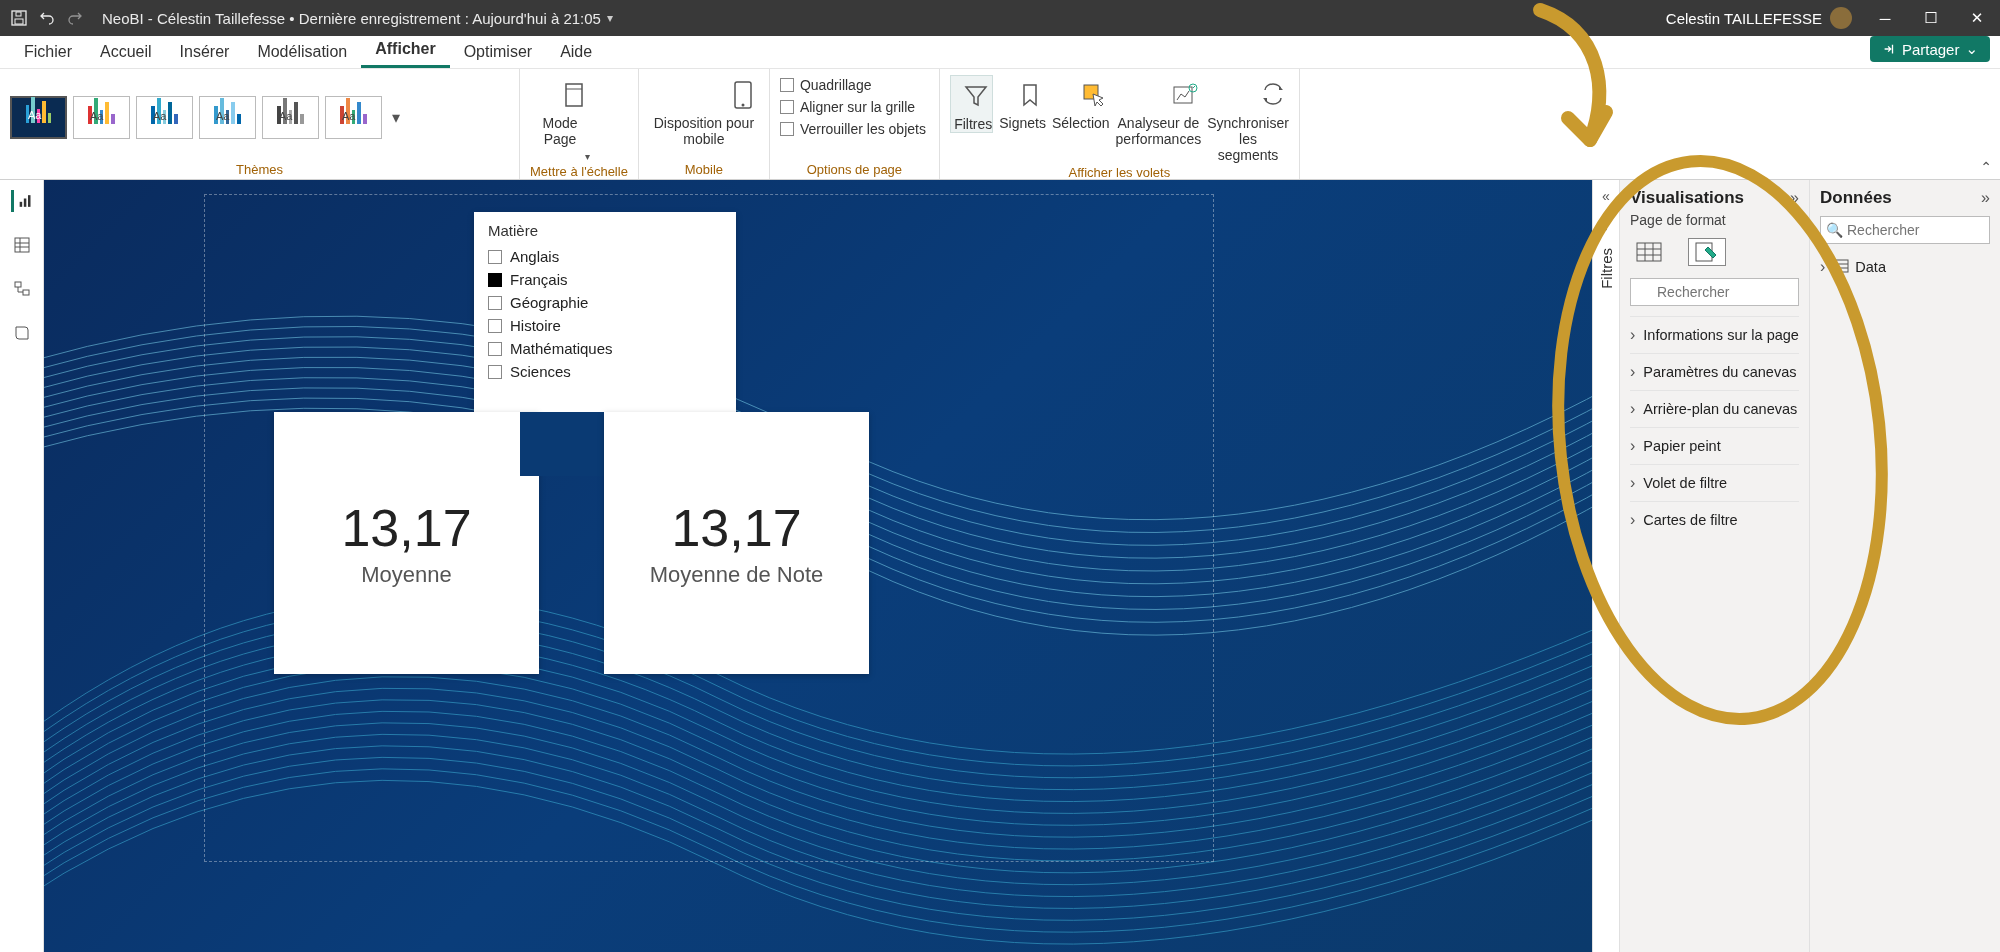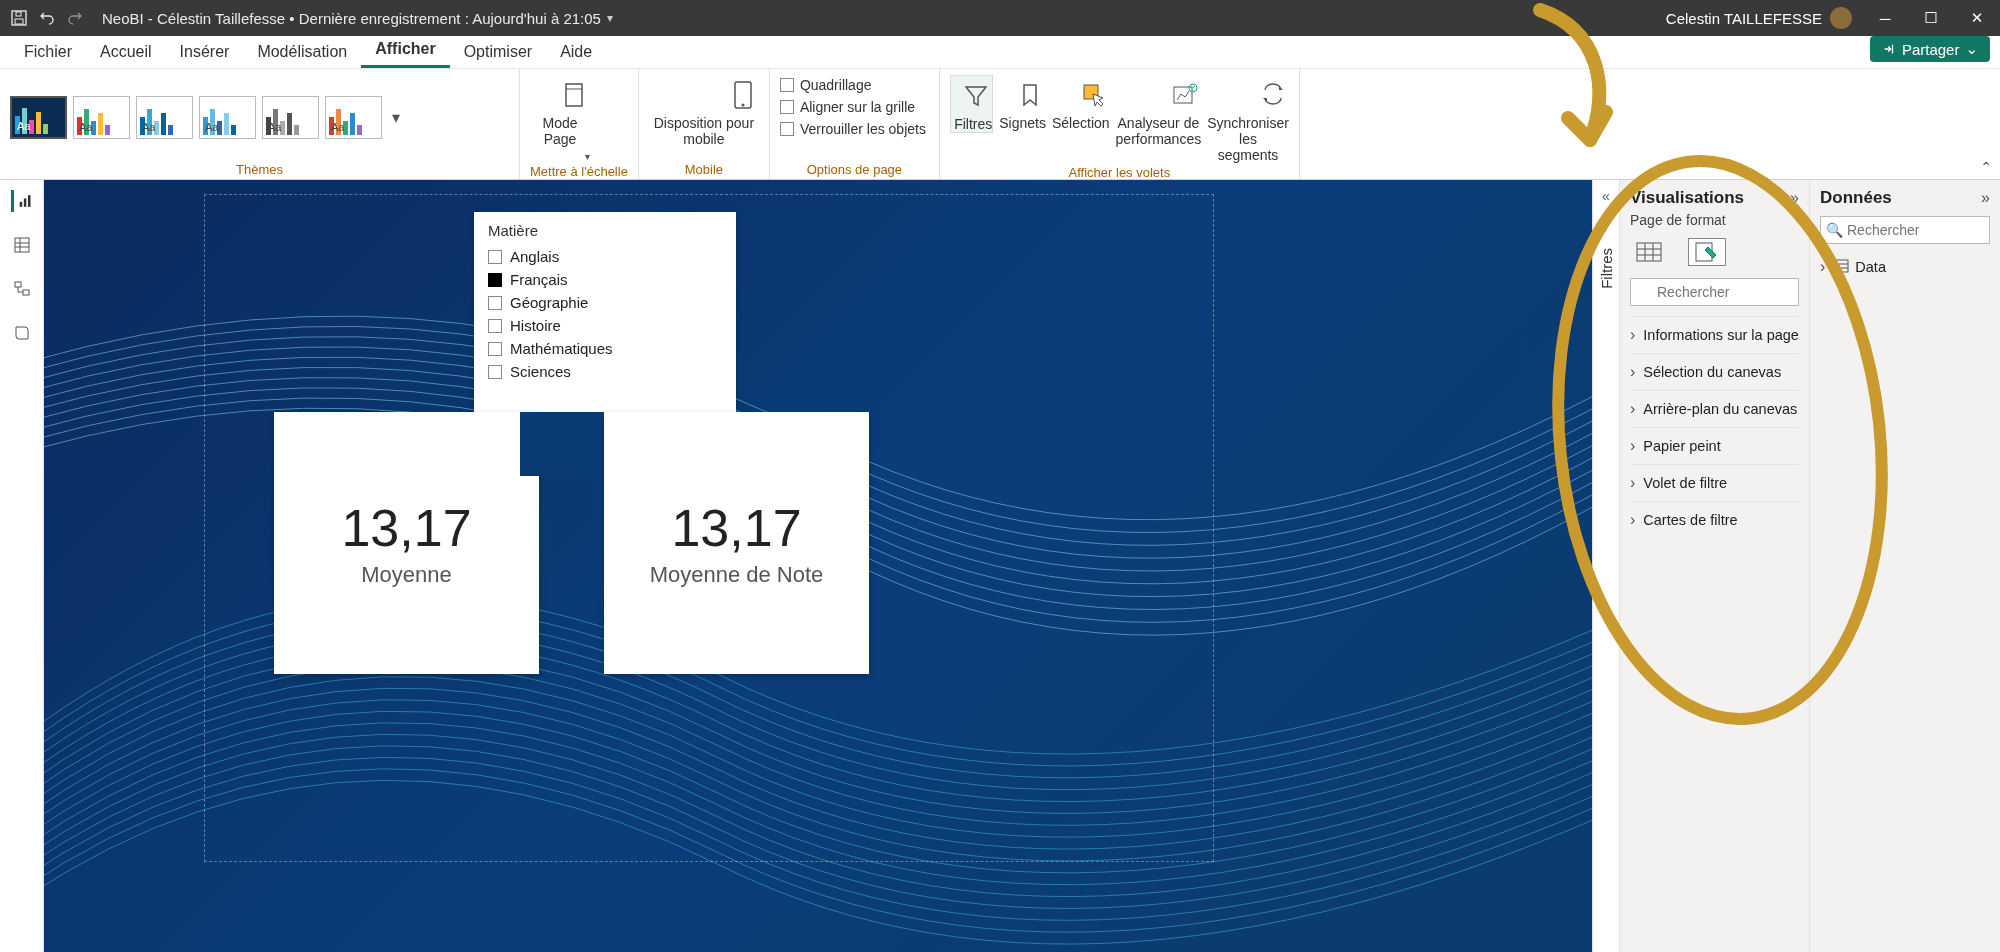--- a/index.html
+++ b/index.html
@@ -21,21 +21,21 @@
   .ribbon-tab { padding: 7px 14px 7px; font-size: 16px; color: #333; cursor: pointer; }
   .ribbon-tab.active { border-bottom: 3px solid #117865; font-weight: 600; }
   .share-btn { position: absolute; right: 10px; top: 0; background: #117865; color: #fff; padding: 4px 12px; border-radius: 4px; font-size: 15px; display: flex; align-items: center; gap: 6px; }
 
   
   .ribbon { height: 111px; background: #fff; border-bottom: 1px solid #d0d0d0; display: flex; position: relative; }
   .ribbon-group { border-right: 1px solid #e0e0e0; padding: 6px 10px 2px; display: flex; flex-direction: column; }
   .ribbon-group .group-label { text-align: center; font-size: 13px; color: #a16207; padding-top: 2px; }
   .ribbon-group .group-body { flex: 1; display: flex; align-items: flex-start; gap: 6px; }
 
-  .theme-swatch { width: 57px; height: 43px; border: 1px solid #bbb; display: flex; align-items: flex-end; padding: 3px; gap: 2px; cursor: pointer; background: #fff; }
+  .theme-swatch { width: 57px; height: 43px; border: 1px solid #bbb; display: flex; align-items: flex-end; padding: 14px; gap: 2px; cursor: pointer; background: #fff; }
   .theme-swatch .bar { width: 5px; }
   .theme-swatch.sel { border: 2px solid #555; background: #0a2b52; }
   .theme-swatch .aa { position: absolute; font-size: 11px; color: #444; margin: 2px; }
   .theme-swatch { position: relative; }
 
   .big-btn { display: flex; flex-direction: column; align-items: flex-end; justify-content: flex-start; width: 74px; padding-top: 4px; font-size: 14px; color: #333; text-align: center; gap: 4px; cursor: pointer; }
   .big-btn .ico { width: 32px; height: 32px; display: flex; align-items: center; justify-content: center; }
   .big-btn.narrow { width: 60px; }
   .big-btn.wide { width: 110px; }
 
@@ -454,21 +454,21 @@
     <div class="viz-search-wrap">
       <span class="mag">🔍</span>
       <input class="viz-search" placeholder="Rechercher" style="">
     </div>
     <div class="fmt-row">
         <span class="chev-r"></span>
         <span>Informations sur la page</span>
       </div>
     <div class="fmt-row">
         <span class="chev-r"></span>
-        <span>Sélection du canevas</span>
+        <span>Paramètres du canevas</span>
       </div>
     <div class="fmt-row">
         <span class="chev-r"></span>
         <span>Arrière-plan du canevas</span>
       </div>
     <div class="fmt-row">
         <span class="chev-r"></span>
         <span>Papier peint</span>
       </div>
     <div class="fmt-row">

